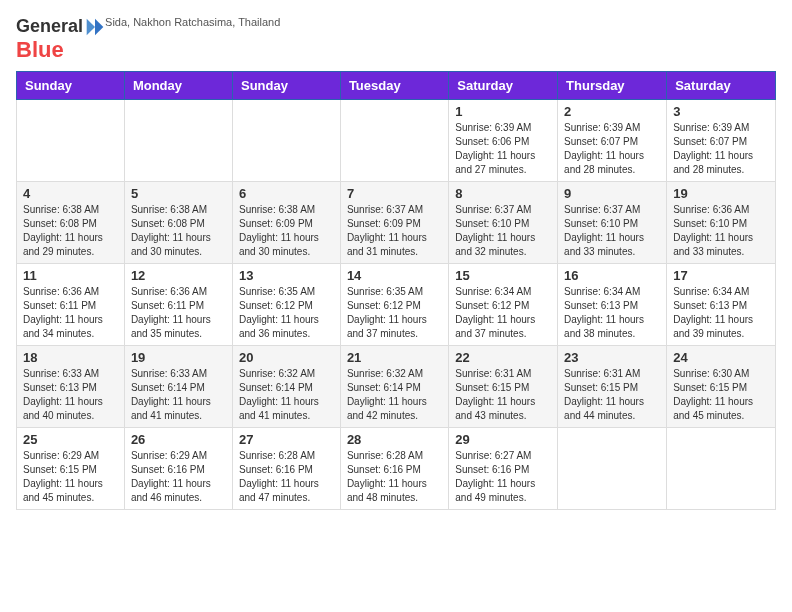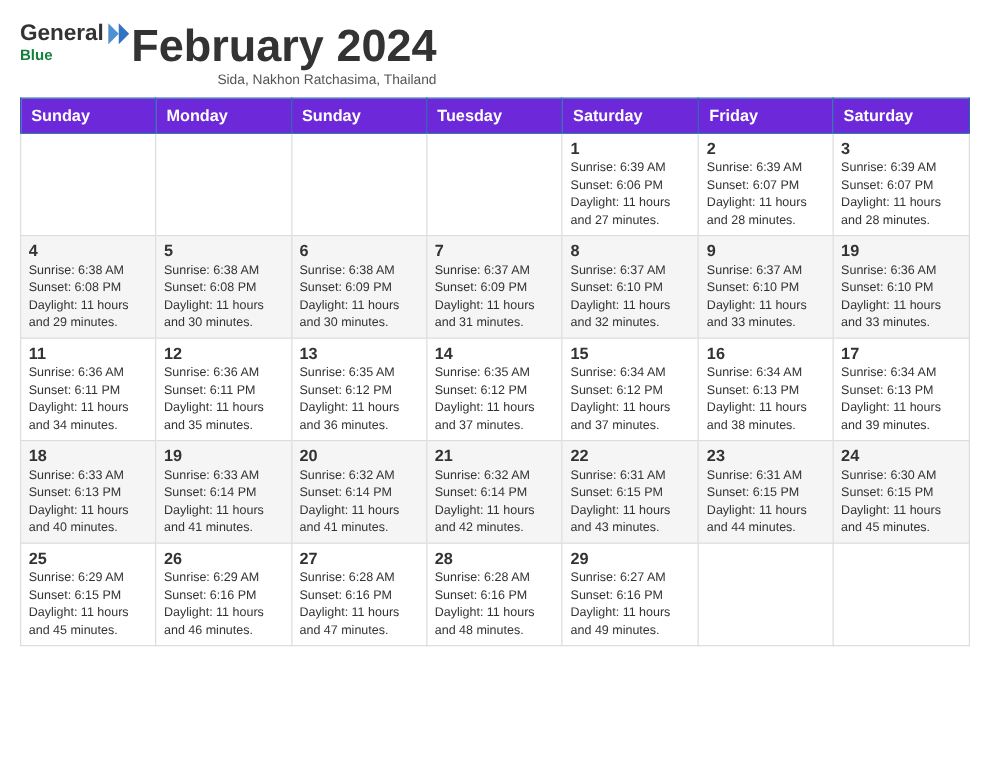--- a/index.html
+++ b/index.html
@@ -24,23 +24,23 @@
     .logo-text {
       display: flex;
       align-items: center;
     }
     .logo-general {
       font-size: 18px;
       font-weight: bold;
       color: #333;
     }
     .logo-blue {
-      font-size: 12px;
-      font-weight: bold;
-      color: #15803d;
+      font-size: 22px;
+      font-weight: bold;
+      color: #ef4444;
     }
     .logo-icon {
       width: 20px;
       height: 20px;
       margin-left: 2px;
     }
     .title-area {
       text-align: right;
     }
     .month-title {
@@ -101,34 +101,33 @@
     <div class="logo-text">
       <span class="logo-general">General</span>
       <svg class="logo-icon" viewBox="0 0 24 24">
         <polygon points="12,2 22,12 12,22" fill="#3373c4"></polygon>
         <polygon points="2,2 12,12 2,22" fill="#5090d0"></polygon>
       </svg>
     </div>
     <span class="logo-blue">Blue</span>
   </div>
   <div class="title-area">
-    <div class="month-title">February 2024</div>
     <div class="location-title">Sida, Nakhon Ratchasima, Thailand</div>
   </div>
 </div>
 
 <table class="calendar-table">
   <thead>
     <tr>
     <th>Sunday</th>
         <th>Monday</th>
         <th>Sunday</th>
         <th>Tuesday</th>
         <th>Saturday</th>
-        <th>Friday</th>
+        <th>Thursday</th>
         <th>Saturday</th>
       </tr>
   </thead>
   <tbody id="calendar-body">
   <tr>
         <td class="empty-cell"></td>
         <td class="empty-cell"></td>
         <td class="empty-cell"></td>
         <td class="empty-cell"></td>
         <td>

